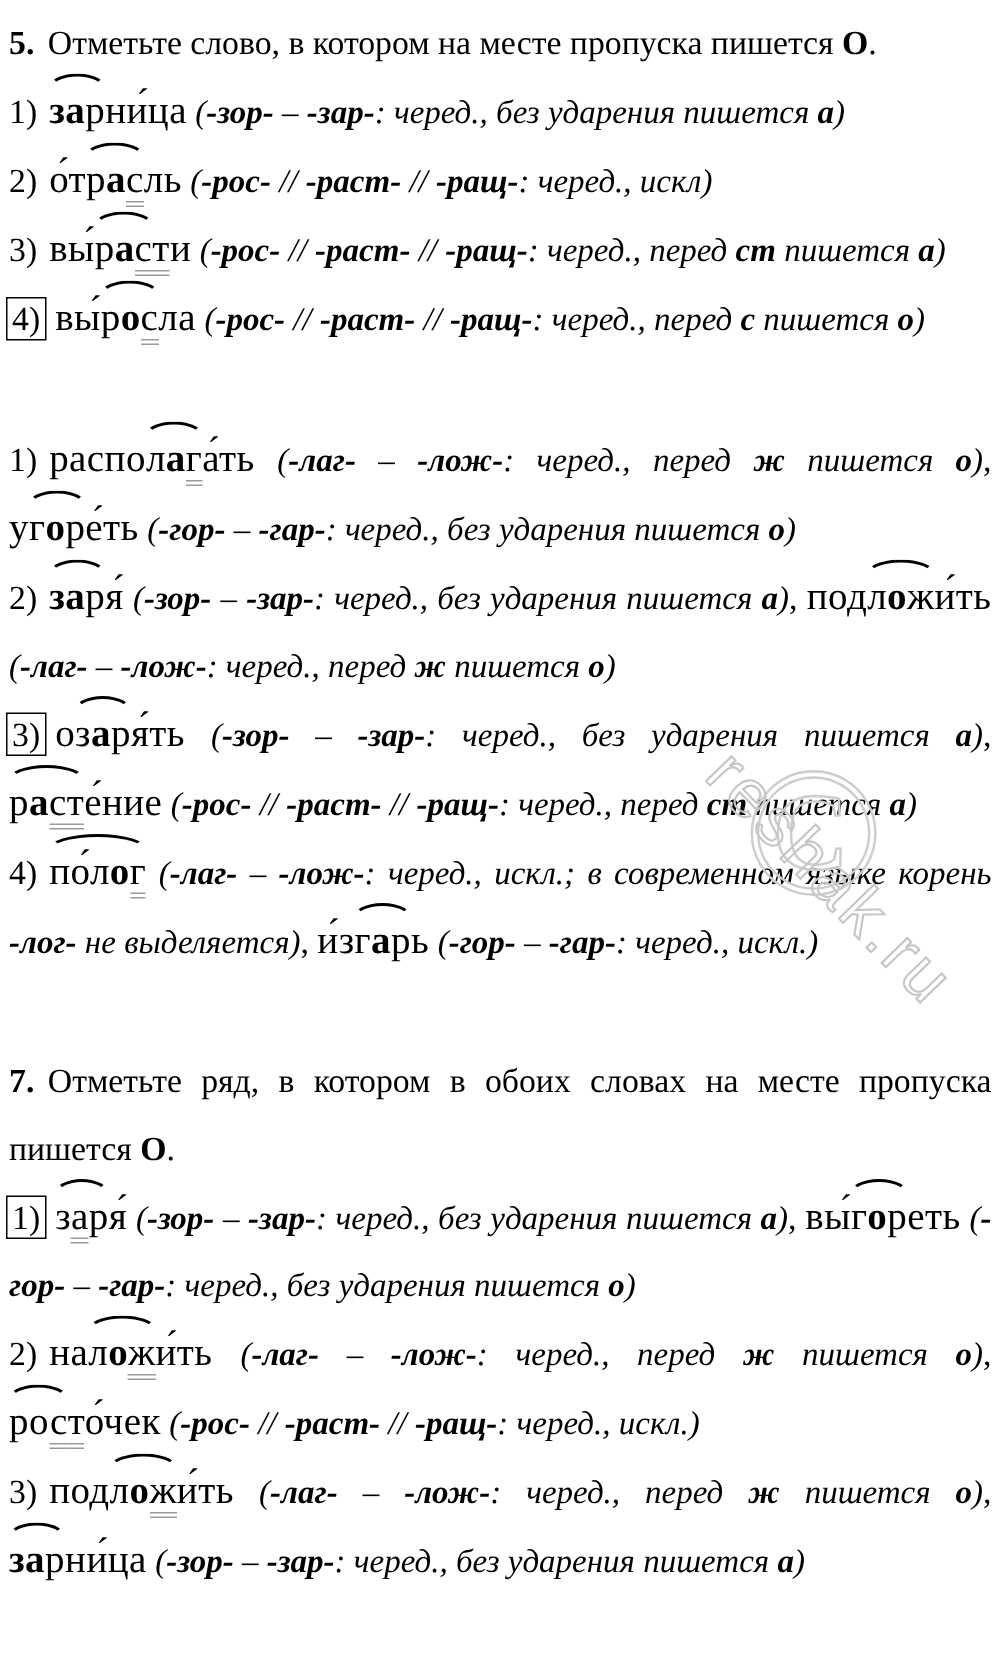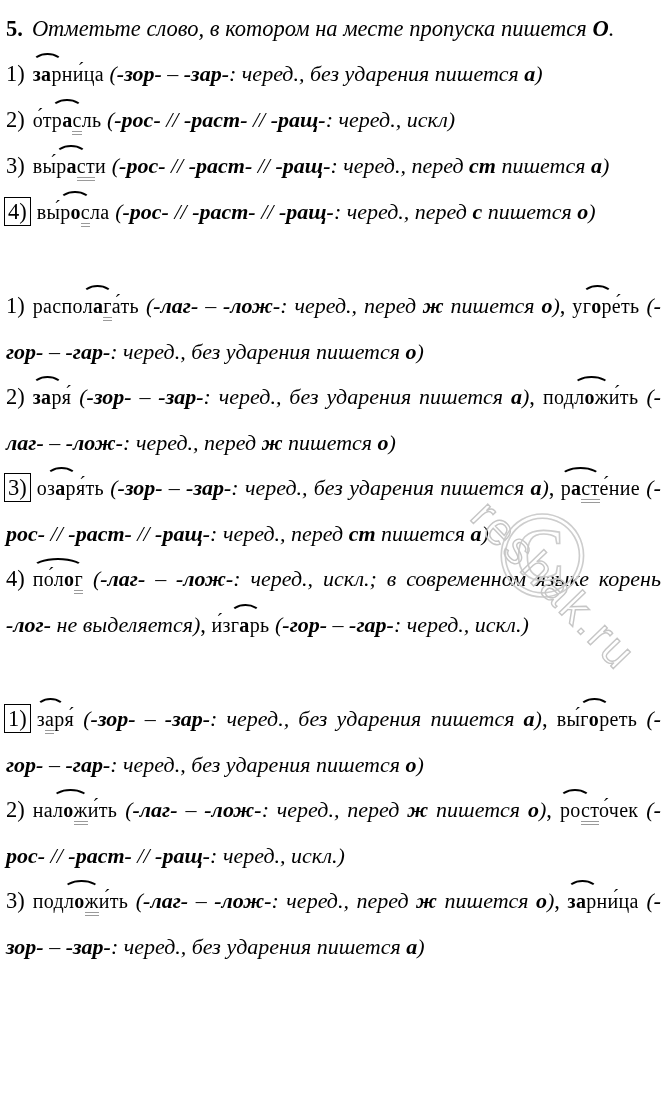--- a/index.html
+++ b/index.html
@@ -5,25 +5,25 @@
   html,body{margin:0;padding:0;}
   body{
     width:669px;height:1117px;background:#ffffff;color:#000;
     font-family:"Liberation Serif","DejaVu Serif",serif;
     position:relative;overflow:hidden;
   }
   #content{position:relative;z-index:1;padding:6px 8px 0 6px;}
   .exercise{margin:0 0 48px 0;}
   .exercise p{margin:0;text-align:justify;line-height:45px;font-size:22.5px;}
   .title .tnum{font-weight:bold;margin-right:9px;}
-  .title .tbody span{font-style:italic;}
+  .title .tbody span{}
   .title .bold{font-weight:bold;}
   .option .num{margin-right:8px;}
   .boxed{outline:1.7px solid #000;outline-offset:1px;padding:0 2px;}
-  .word{font-size:20px;letter-spacing:.3px;white-space:nowrap;}
+  .word{font-size:26px;letter-spacing:.3px;white-space:nowrap;}
   .word.it{}
   .expl{font-style:italic;font-size:22px;}
   .expl .bold{font-weight:bold;}
   .word .bold{font-weight:bold;}
   .ul{border-bottom:4.5px double #9a9a9a;}
   .arc{position:relative;display:inline-block;line-height:normal;vertical-align:baseline;}
   .arc::before{
     content:"";position:absolute;left:-1px;right:-1px;top:-10px;height:17px;
     border:2.4px solid transparent;border-top-color:#000;border-radius:50% 50% 42% 42%;
     pointer-events:none;
@@ -55,20 +55,21 @@
       <p class="option"><span class="num">3)</span><span class="word"><span>вы́</span><span class="arc"><span>р</span><span class="bold ">а</span><span class="ul">с</span></span><span class="ul">т</span><span>и</span></span><span> </span><span class="expl"><span>(</span><span class="bold ">-рос-</span><span> // </span><span class="bold ">-раст-</span><span> // </span><span class="bold ">-ращ-</span><span>: черед., перед </span><span class="bold ">ст</span><span> пишется </span><span class="bold ">а</span><span>)</span></span></p>
       <p class="option"><span class="num boxed">4)</span><span class="word it"><span>вы́</span><span class="arc"><span>р</span><span class="bold ">о</span><span class="ul">с</span></span><span>ла</span></span><span> </span><span class="expl"><span>(</span><span class="bold ">-рос-</span><span> // </span><span class="bold ">-раст-</span><span> // </span><span class="bold ">-ращ-</span><span>: черед., перед </span><span class="bold ">с</span><span> пишется </span><span class="bold ">о</span><span>)</span></span></p>
     </section>
     <section class="exercise">
       <p class="option"><span class="num">1)</span><span class="word"><span>распо</span><span class="arc"><span>л</span><span class="bold ">а</span><span class="ul">г</span></span><span>а́ть</span></span><span> </span><span class="expl"><span>(</span><span class="bold ">-лаг-</span><span> – </span><span class="bold ">-лож-</span><span>: черед., перед </span><span class="bold ">ж</span><span> пишется </span><span class="bold ">о</span><span>)</span></span><span>, </span><span class="word"><span>у</span><span class="arc"><span>г</span><span class="bold ">о</span><span>р</span></span><span>е́ть</span></span><span> </span><span class="expl"><span>(</span><span class="bold ">-гор-</span><span> – </span><span class="bold ">-гар-</span><span>: черед., без ударения пишется </span><span class="bold ">о</span><span>)</span></span></p>
       <p class="option"><span class="num">2)</span><span class="word"><span class="arc"><span class="bold ">за</span><span>р</span></span><span>я́</span></span><span> </span><span class="expl"><span>(</span><span class="bold ">-зор-</span><span> – </span><span class="bold ">-зар-</span><span>: черед., без ударения пишется </span><span class="bold ">а</span><span>)</span></span><span>, </span><span class="word"><span>под</span><span class="arc"><span>л</span><span class="bold ">о</span><span>ж</span></span><span>и́ть</span></span><span> </span><span class="expl"><span>(</span><span class="bold ">-лаг-</span><span> – </span><span class="bold ">-лож-</span><span>: черед., перед </span><span class="bold ">ж</span><span> пишется </span><span class="bold ">о</span><span>)</span></span></p>
       <p class="option"><span class="num boxed">3)</span><span class="word it"><span>о</span><span class="arc"><span>з</span><span class="bold ">а</span><span>р</span></span><span>я́ть</span></span><span> </span><span class="expl"><span>(</span><span class="bold ">-зор-</span><span> – </span><span class="bold ">-зар-</span><span>: черед., без ударения пишется </span><span class="bold ">а</span><span>)</span></span><span>, </span><span class="word it"><span class="arc"><span>р</span><span class="bold ">а</span><span class="ul">с</span><span class="ul">т</span></span><span>е́ние</span></span><span> </span><span class="expl"><span>(</span><span class="bold ">-рос-</span><span> // </span><span class="bold ">-раст-</span><span> // </span><span class="bold ">-ращ-</span><span>: черед., перед </span><span class="bold ">ст</span><span> пишется </span><span class="bold ">а</span><span>)</span></span></p>
       <p class="option"><span class="num">4)</span><span class="word"><span class="arc"><span>по́л</span><span class="bold ">о</span><span class="ul">г</span></span></span><span> </span><span class="expl"><span>(</span><span class="bold ">-лаг-</span><span> – </span><span class="bold ">-лож-</span><span>: черед., искл.; в современном языке корень </span><span class="bold ">-лог-</span><span> не выделяется)</span></span><span>, </span><span class="word"><span>и́з</span><span class="arc"><span>г</span><span class="bold ">а</span><span>р</span></span><span>ь</span></span><span> </span><span class="expl"><span>(</span><span class="bold ">-гор-</span><span> – </span><span class="bold ">-гар-</span><span>: черед., искл.)</span></span></p>
     </section>
     <section class="exercise">
+      <p class="title"><span class="tnum">7.</span><span class="tbody"><span>Отметьте ряд, в котором в обоих словах на месте пропуска пишется </span><span class="bold">О</span><span>.</span></span></p>
       <p class="option"><span class="num boxed">1)</span><span class="word"><span class="arc"><span>з</span><span class="ul">а</span><span>р</span></span><span>я́</span></span><span> </span><span class="expl"><span>(</span><span class="bold ">-зор-</span><span> – </span><span class="bold ">-зар-</span><span>: черед., без ударения пишется </span><span class="bold ">а</span><span>)</span></span><span>, </span><span class="word"><span>вы́</span><span class="arc"><span>г</span><span class="bold ">о</span><span>р</span></span><span>еть</span></span><span> </span><span class="expl"><span>(</span><span class="bold ">-гор-</span><span> – </span><span class="bold ">-гар-</span><span>: черед., без ударения пишется </span><span class="bold ">о</span><span>)</span></span></p>
       <p class="option"><span class="num">2)</span><span class="word it"><span>на</span><span class="arc"><span>л</span><span class="bold ">о</span><span class="ul">ж</span></span><span>и́ть</span></span><span> </span><span class="expl"><span>(</span><span class="bold ">-лаг-</span><span> – </span><span class="bold ">-лож-</span><span>: черед., перед </span><span class="bold ">ж</span><span> пишется </span><span class="bold ">о</span><span>)</span></span><span>, </span><span class="word it"><span class="arc"><span>р</span><span>о</span><span class="ul">с</span></span><span class="ul">т</span><span>о́чек</span></span><span> </span><span class="expl"><span>(</span><span class="bold ">-рос-</span><span> // </span><span class="bold ">-раст-</span><span> // </span><span class="bold ">-ращ-</span><span>: черед., искл.)</span></span></p>
       <p class="option"><span class="num">3)</span><span class="word"><span>под</span><span class="arc"><span>л</span><span class="bold ">о</span><span class="ul">ж</span></span><span>и́ть</span></span><span> </span><span class="expl"><span>(</span><span class="bold ">-лаг-</span><span> – </span><span class="bold ">-лож-</span><span>: черед., перед </span><span class="bold ">ж</span><span> пишется </span><span class="bold ">о</span><span>)</span></span><span>, </span><span class="word"><span class="arc"><span class="bold ">за</span><span>р</span></span><span>ни́ца</span></span><span> </span><span class="expl"><span>(</span><span class="bold ">-зор-</span><span> – </span><span class="bold ">-зар-</span><span>: черед., без ударения пишется </span><span class="bold ">а</span><span>)</span></span></p>
     </section>
   </main>
 
 <div class="watermark">
   <span class="wm-copy">©</span>
   <span class="wm-text">reshak.ru</span>
 </div>

